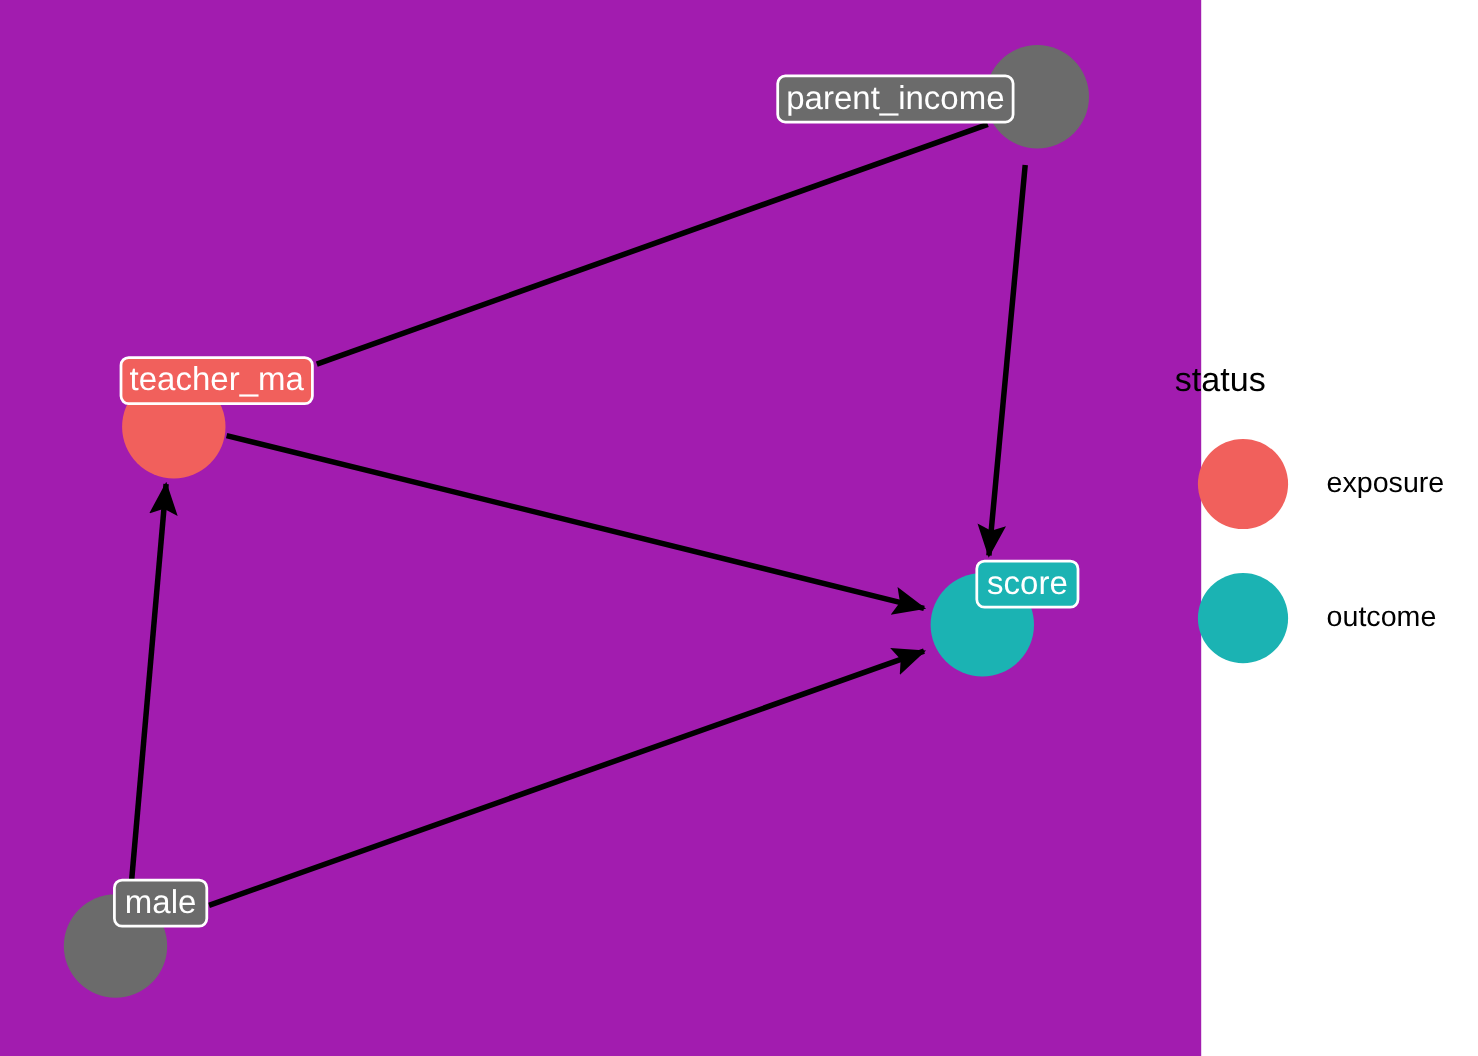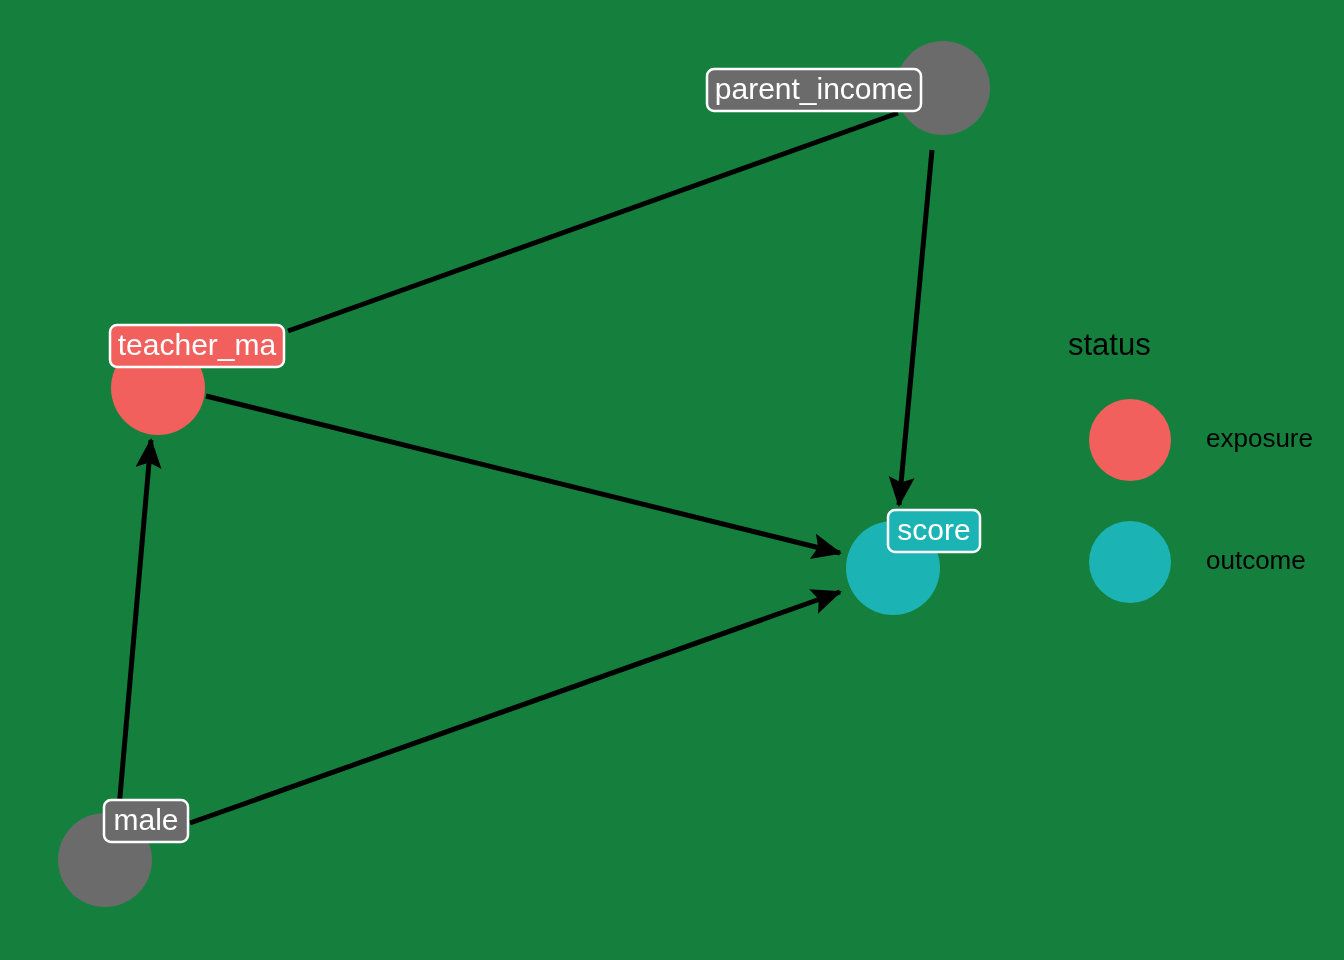--- a/index.html
+++ b/index.html
@@ -8,23 +8,23 @@
     background: #ffffff;
   }
   body {
     width: 1344px;
     height: 960px;
     font-family: "Liberation Sans", sans-serif;
     overflow: hidden;
   }
   #dag-canvas {
     position: relative;
-    width: 1344px;
+    width: 1092px;
     height: 960px;
-    background: #15803d;
+    background: #a21caf;
   }
   #dag-svg {
     position: absolute;
     top: 0;
     left: 0;
     width: 1344px;
     height: 960px;
   }
   .node-label-text {
     font-family: "Liberation Sans", sans-serif;

